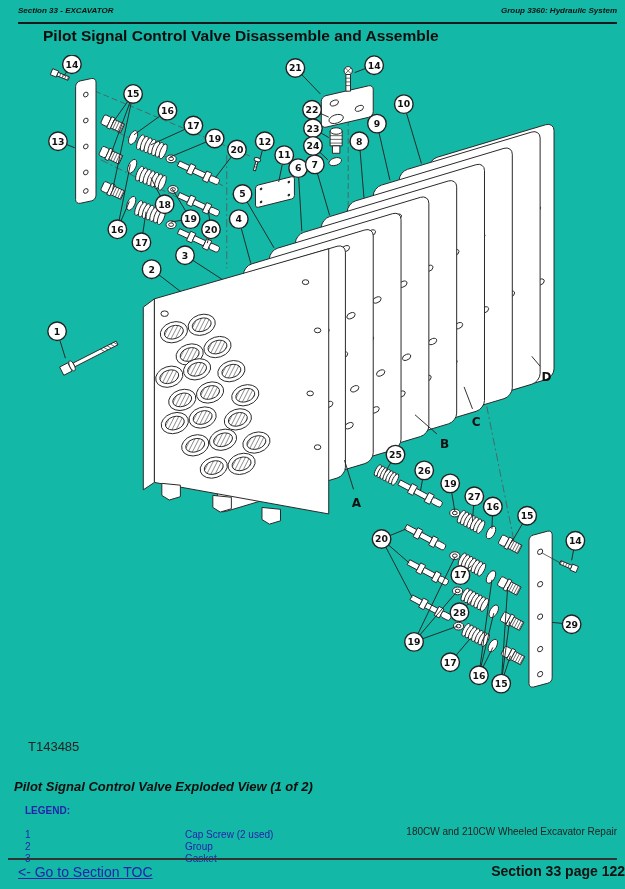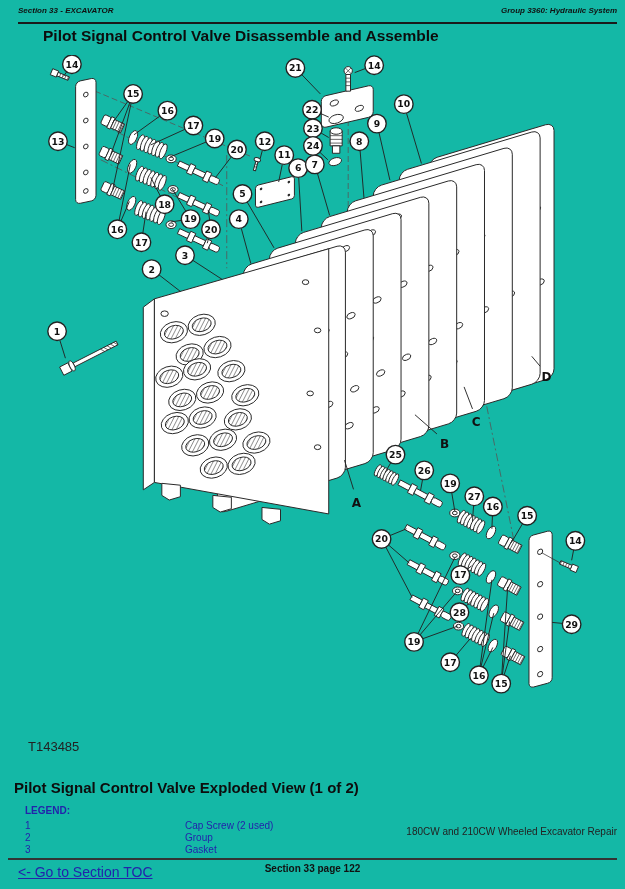--- a/index.html
+++ b/index.html
@@ -4,28 +4,28 @@
 <style>
   html,body{margin:0;padding:0;background:#fff}
   .page{position:relative;width:625px;height:889px;background:#14b8a6;
         font-family:"Liberation Sans",sans-serif;color:#111;overflow:hidden}
   .hdr{position:absolute;top:6px;left:18px;width:599px;display:flex;
        justify-content:space-between;font-size:8px;font-weight:bold;font-style:italic;color:#111}
   .rule1{position:absolute;top:22px;left:18px;width:599px;height:2px;background:#1a1a1a}
   .title{position:absolute;top:27px;left:43px;font-size:15.5px;font-weight:bold;color:#0d0d0d}
   .fig{position:absolute;top:55px;left:0;width:508px;height:700px}
   .imgid{position:absolute;top:739px;left:28px;font-size:13px;color:#222}
-  .caption{position:absolute;top:779px;left:14px;font-size:15px;font-weight:bold;color:#0d0d0d}
+  .caption{position:absolute;top:779px;left:14px;font-size:13px;font-weight:bold;font-style:italic;color:#0d0d0d}
   .legend{position:absolute;top:805px;left:25px;font-size:10px;color:#2323ab}
-  .legend .hd{font-weight:bold;margin-bottom:4px}
+  .legend .hd{font-weight:bold;margin-bottom:13px}
   .lrow{display:flex;height:12px;line-height:12px}
   .lnum{width:160px}
   .rule2{position:absolute;top:858px;left:8px;width:609px;height:1.5px;background:#333}
   .f-toc{position:absolute;top:864px;left:18px;font-size:14px;color:#2323ab;text-decoration:underline;cursor:pointer}
-  .f-page{position:absolute;top:863px;left:0;width:625px;text-align:center;font-size:10px;font-weight:bold;color:#111}
+  .f-page{position:absolute;top:863px;left:0;width:625px;text-align:right;font-size:14px;font-weight:bold;color:#111}
   .f-man{position:absolute;top:826px;right:8px;font-size:10px;color:#222}
   
   .ln{fill:#fff;stroke:#2a2a2a;stroke-width:1;vector-effect:non-scaling-stroke;stroke-linejoin:round}
   .lnh{fill:url(#hatch);stroke:#2a2a2a;stroke-width:1;vector-effect:non-scaling-stroke}
   .thin{fill:none;stroke:#2a2a2a;stroke-width:.7;vector-effect:non-scaling-stroke}
   .dsh{fill:none;stroke:#555;stroke-width:.8;stroke-dasharray:6 3;vector-effect:non-scaling-stroke}
   .dd{fill:none;stroke:#555;stroke-width:.8;stroke-dasharray:8 3 2 3;vector-effect:non-scaling-stroke}
   .dot{fill:#2a2a2a;stroke:none}
   .leader{stroke:#222;stroke-width:1;fill:none}
   .balloon{fill:#fff;stroke:#222;stroke-width:1.5}

